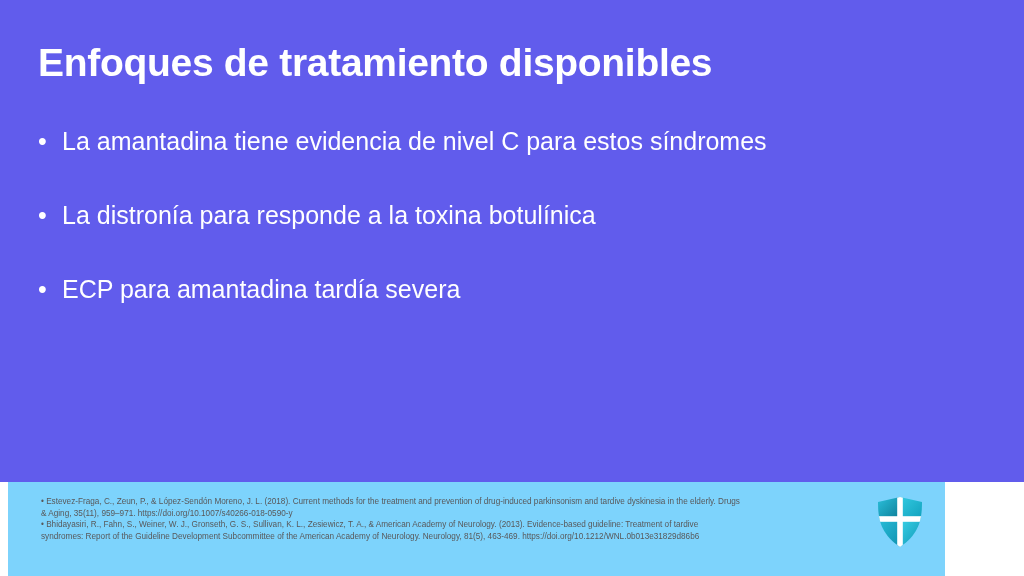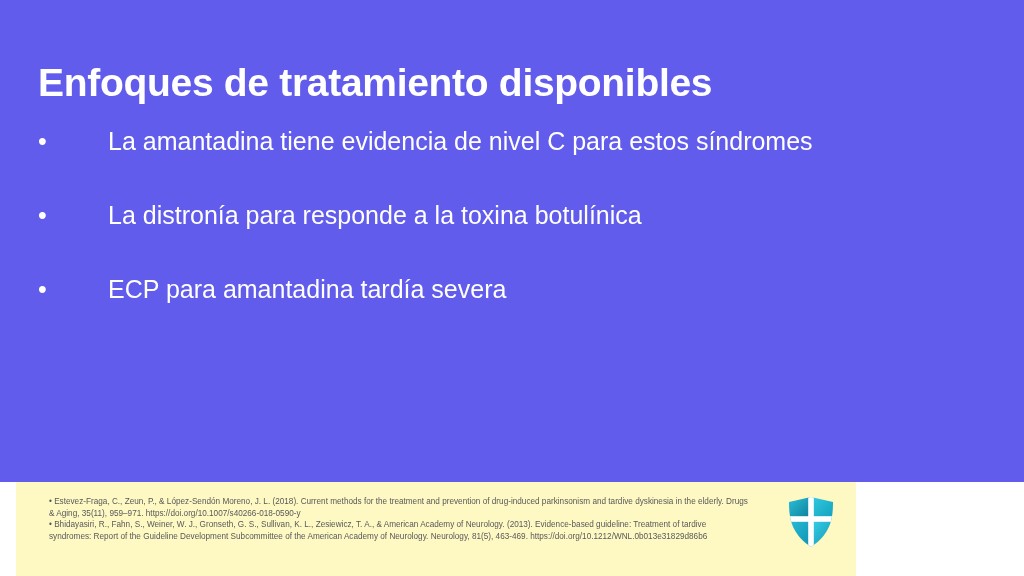--- a/index.html
+++ b/index.html
@@ -27,21 +27,20 @@
   }
   .slide-title {
     position: absolute;
     left: 38px;
     top: 41px;
     font-size: 39px;
     font-weight: bold;
     color: #ffffff;
     letter-spacing: -0.3px;
     white-space: nowrap;
-    margin-top: 20px;
   }
   .bullet-list {
     position: absolute;
     left: 38px;
     top: 124px;
     width: 940px;
   }
   .bullet-item {
     display: flex;
     align-items: flex-start;
@@ -55,29 +54,28 @@
     width: 24px;
     flex: 0 0 24px;
     font-size: 25px;
     line-height: 34px;
     color: #ffffff;
     text-align: left;
   }
   .bullet-text {
     flex: 1 1 auto;
     color: #ffffff;
-    margin-left: 46px;
   }
   .footer {
     position: absolute;
-    left: 16px;
+    left: 8px;
     top: 482px;
-    width: 840px;
+    width: 937px;
     height: 94px;
-    background: #fef9c3;
+    background: #7dd3fc;
   }
   .refs {
     position: absolute;
     left: 33px;
     top: 14px;
     width: 700px;
     color: #58585a;
     font-size: 8.2px;
     line-height: 11.6px;
   }

